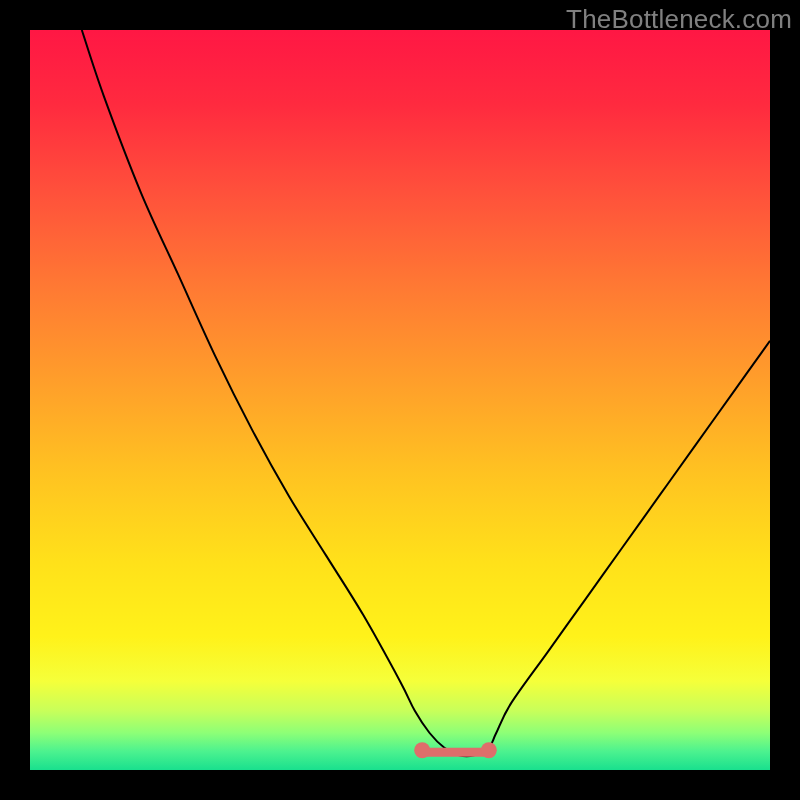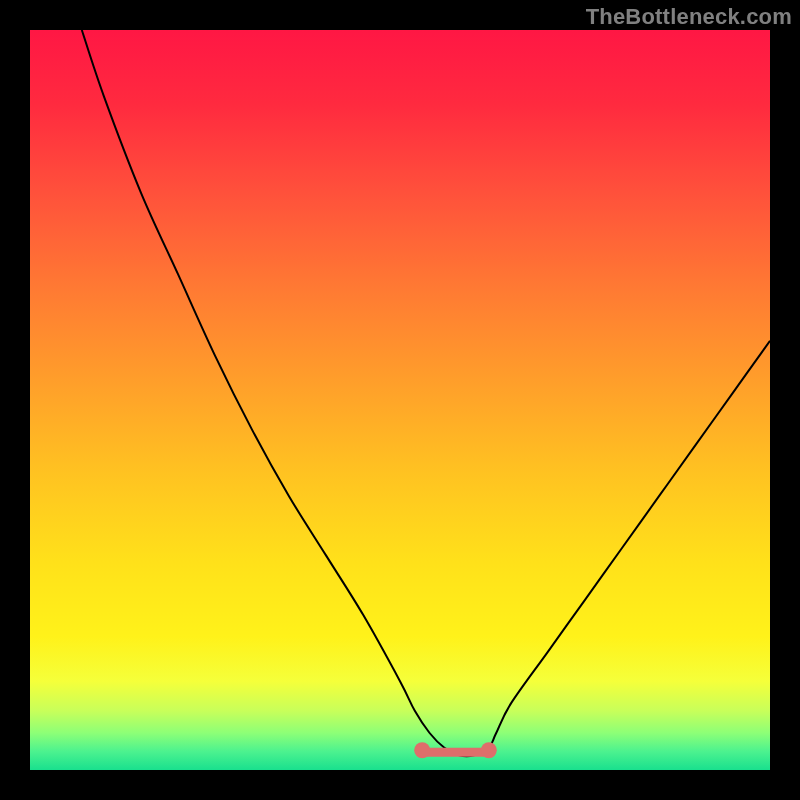--- a/index.html
+++ b/index.html
@@ -28,22 +28,22 @@
   .plot svg {
     display: block;
     width: 740px;
     height: 740px;
   }
   .attribution {
     position: absolute;
     top: 4px;
     right: 8px;
     color: #808080;
-    font-size: 22px;
-    font-weight: 700;
+    font-size: 26px;
+    font-weight: 400;
     letter-spacing: 0.2px;
   }
 </style>
 </head>
 <body>
 
 <div class="frame">
   <div class="attribution">TheBottleneck.com</div>
 
   <div class="plot">

